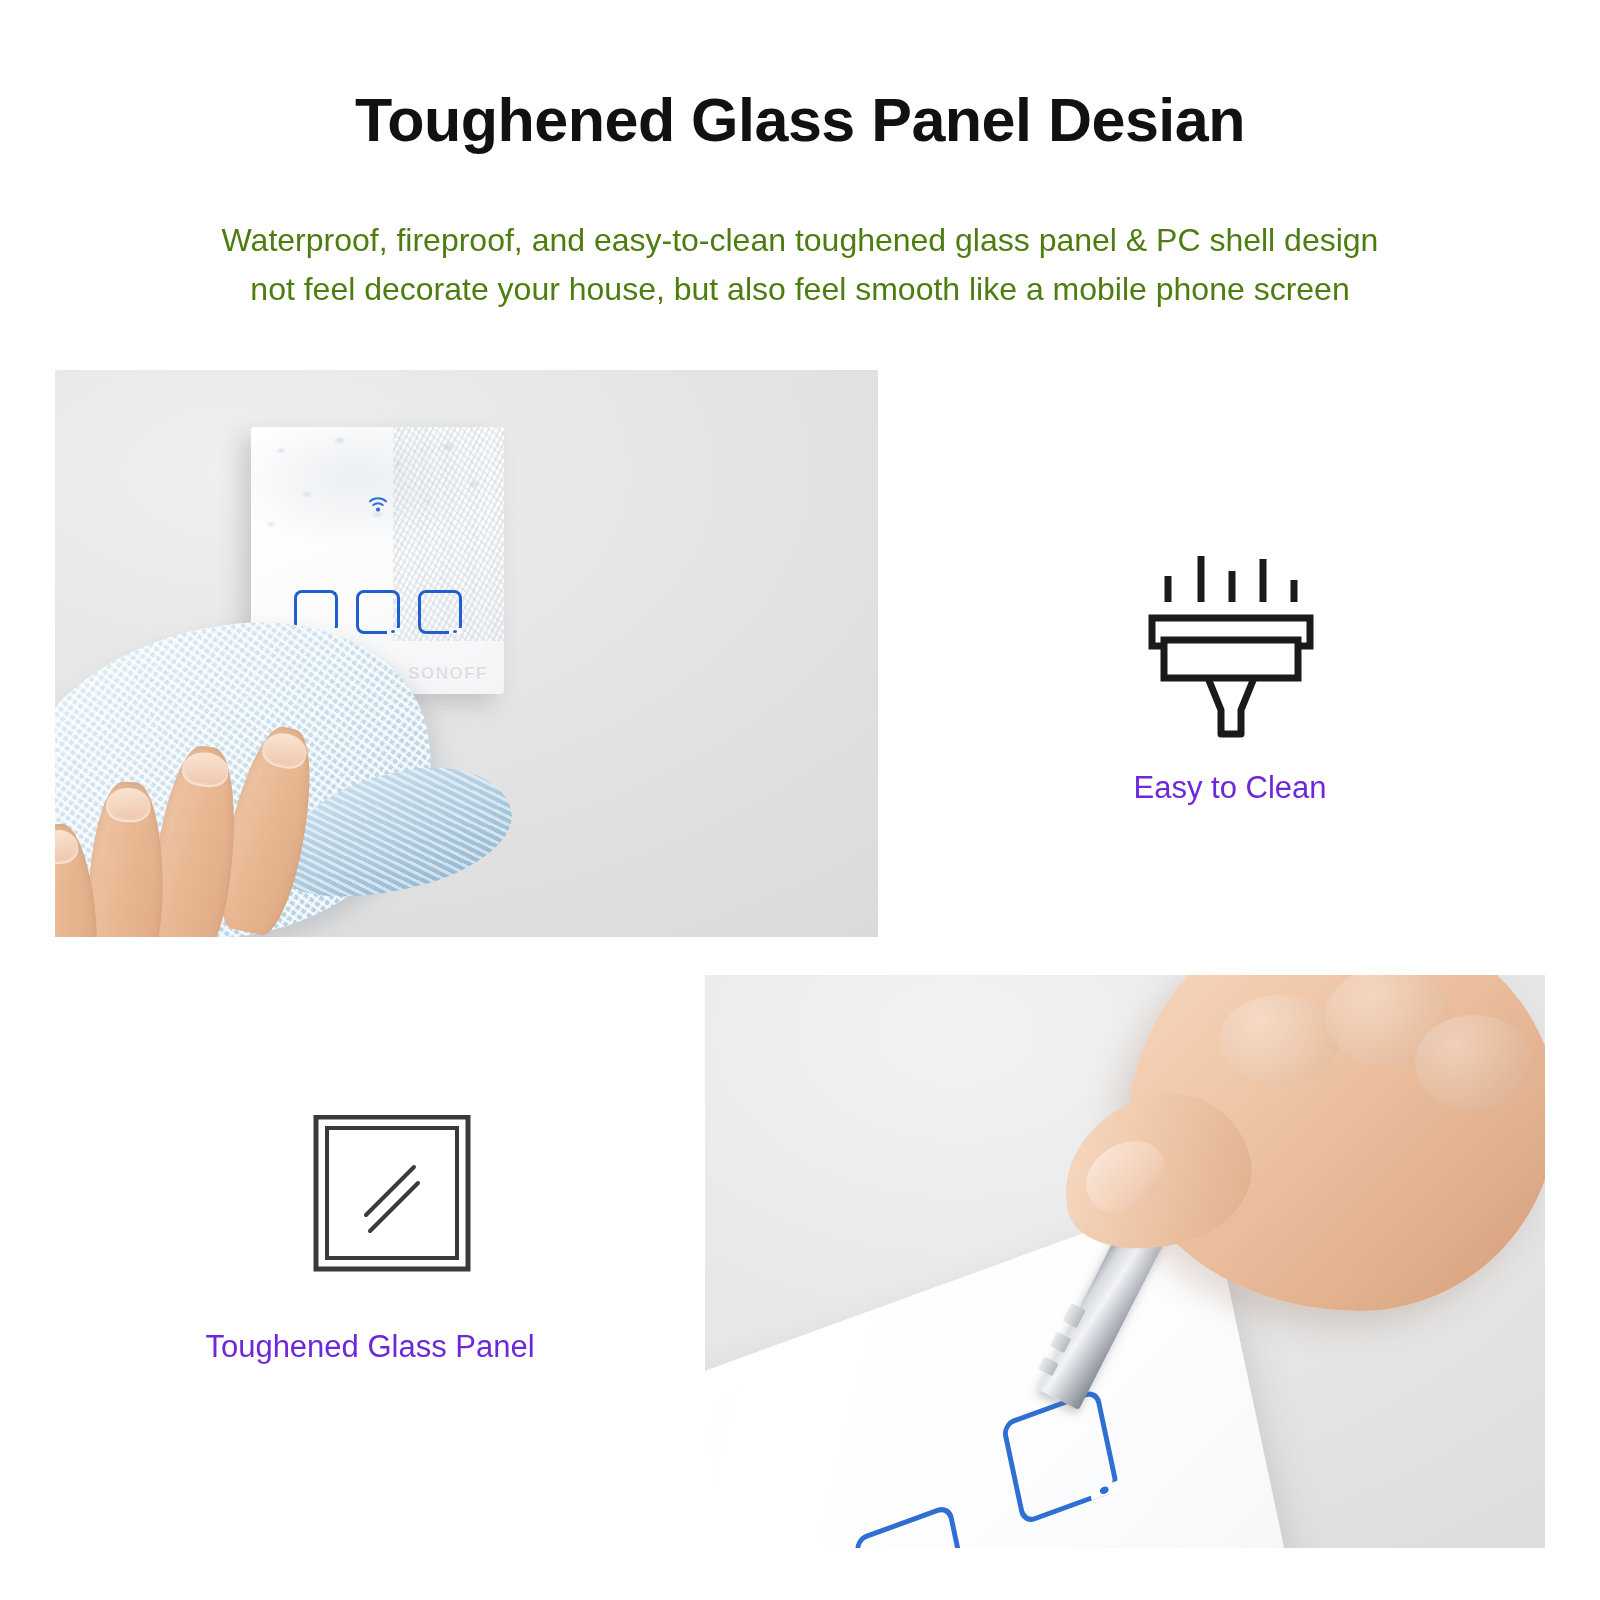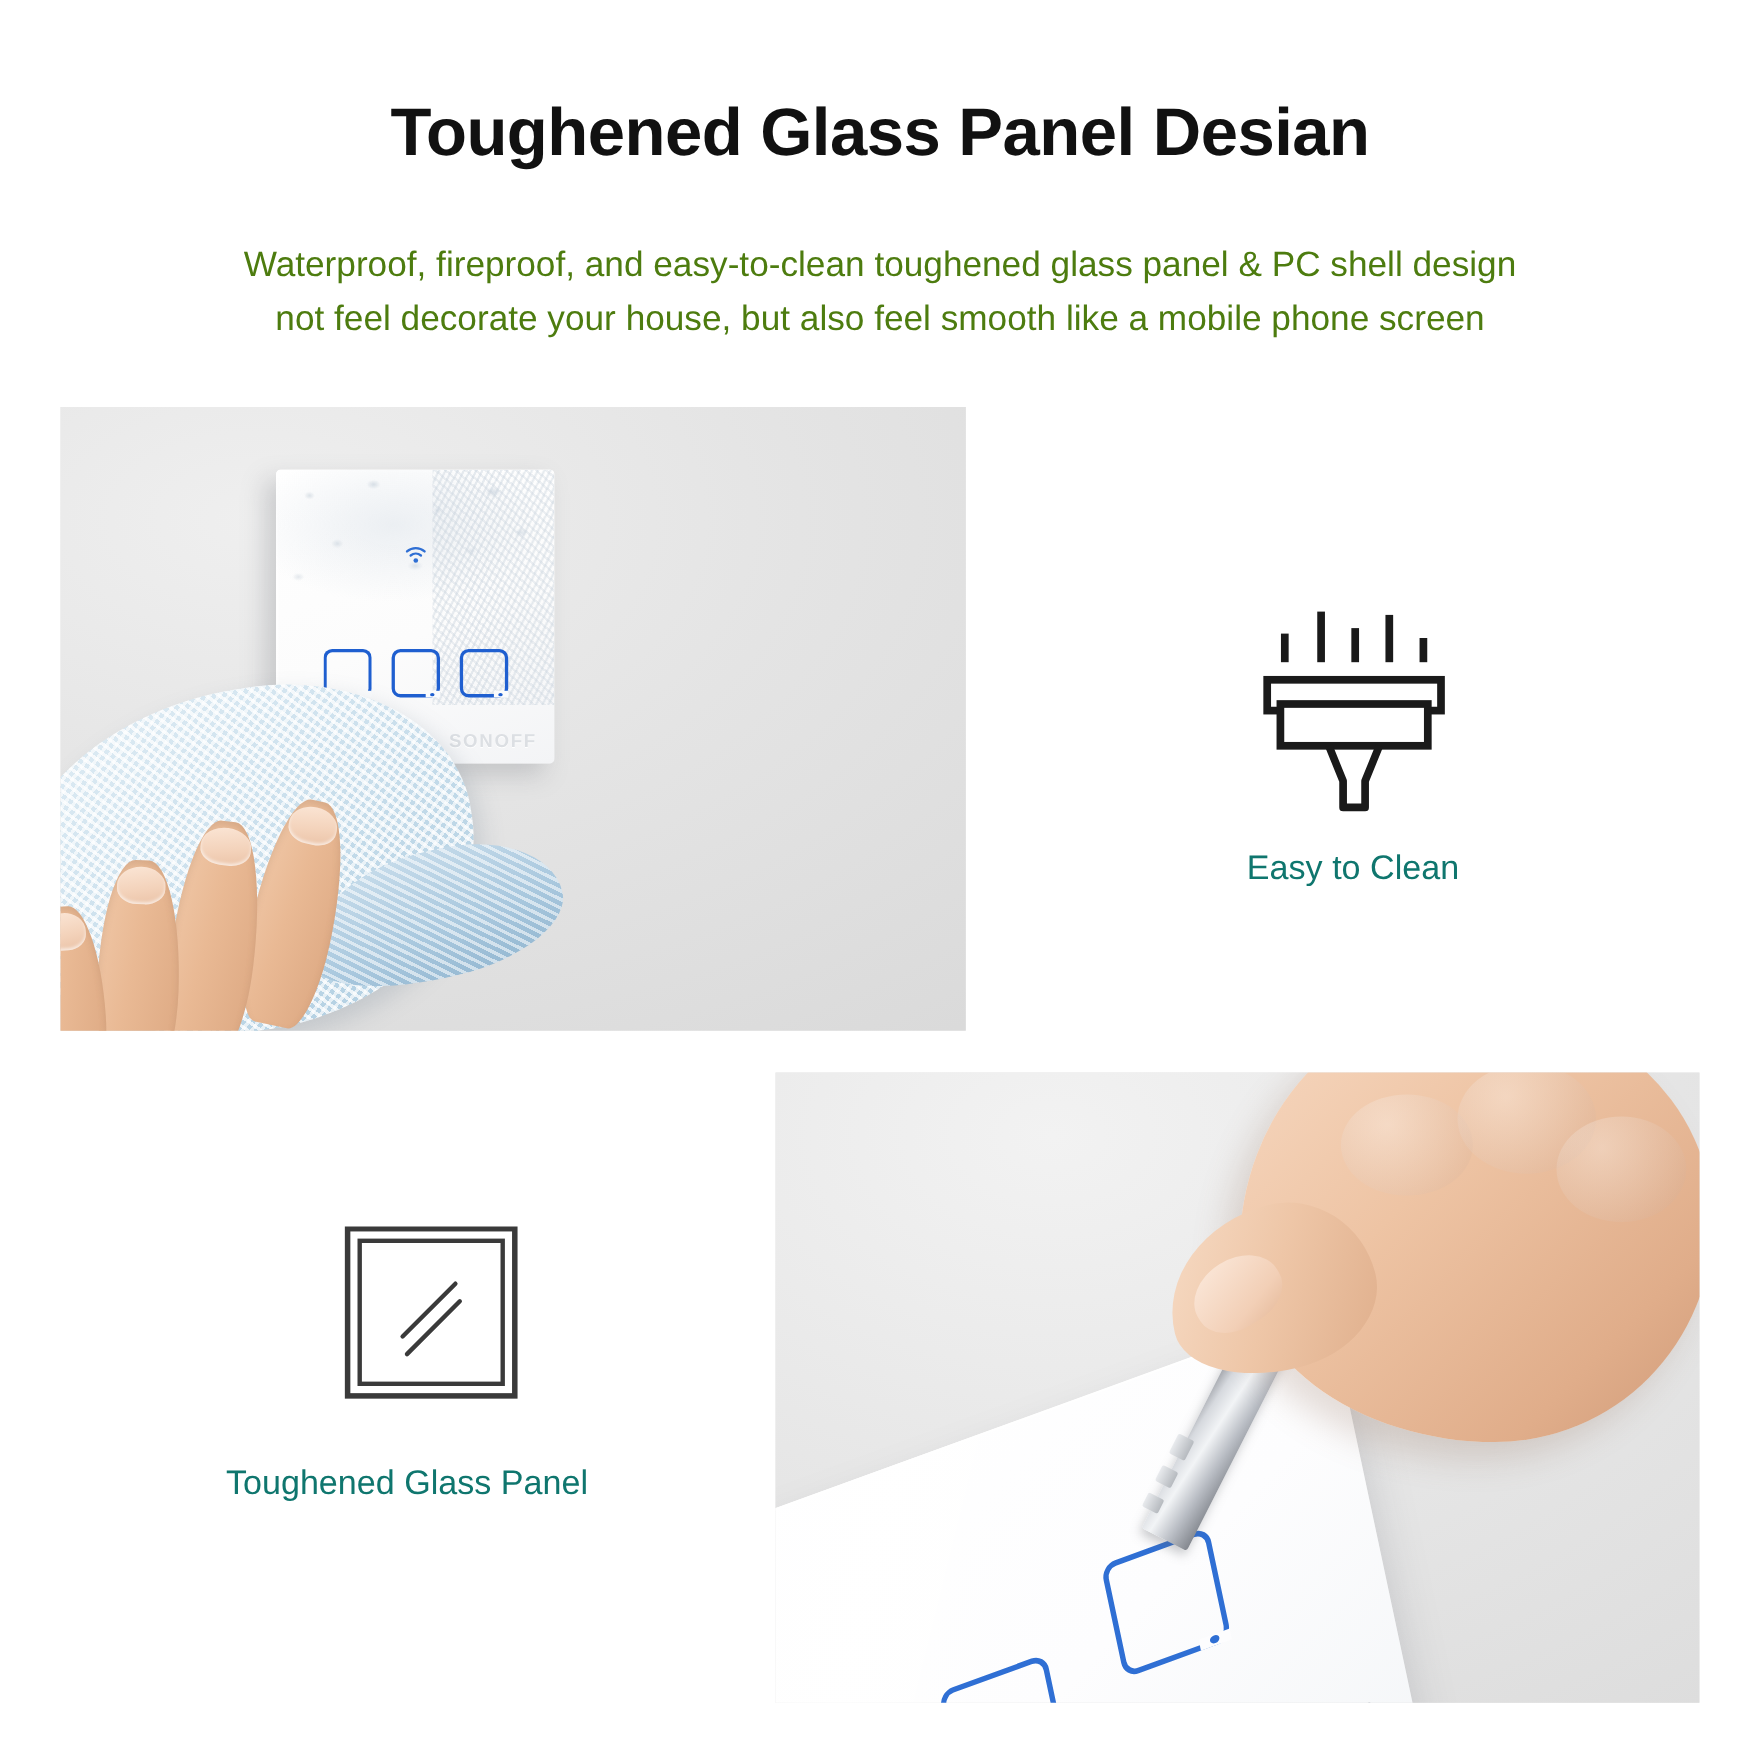--- a/index.html
+++ b/index.html
@@ -388,21 +388,21 @@
   .feature {
     position: absolute;
     text-align: center;
   }
   #feature-clean { left: 1060px; top: 540px; width: 340px; }
   #feature-glass { left: 180px; top: 1115px; width: 380px; }
 
   .feature-label {
     margin-top: 26px;
     font-size: 31px;
-    color: #0f766e;
+    color: #6d28d9;
     font-weight: 400;
     white-space: nowrap;
   }
   #feature-glass .feature-label { margin-top: 30px; }
 </style>
 </head>
 <body>
 
 <div class="page">
 

